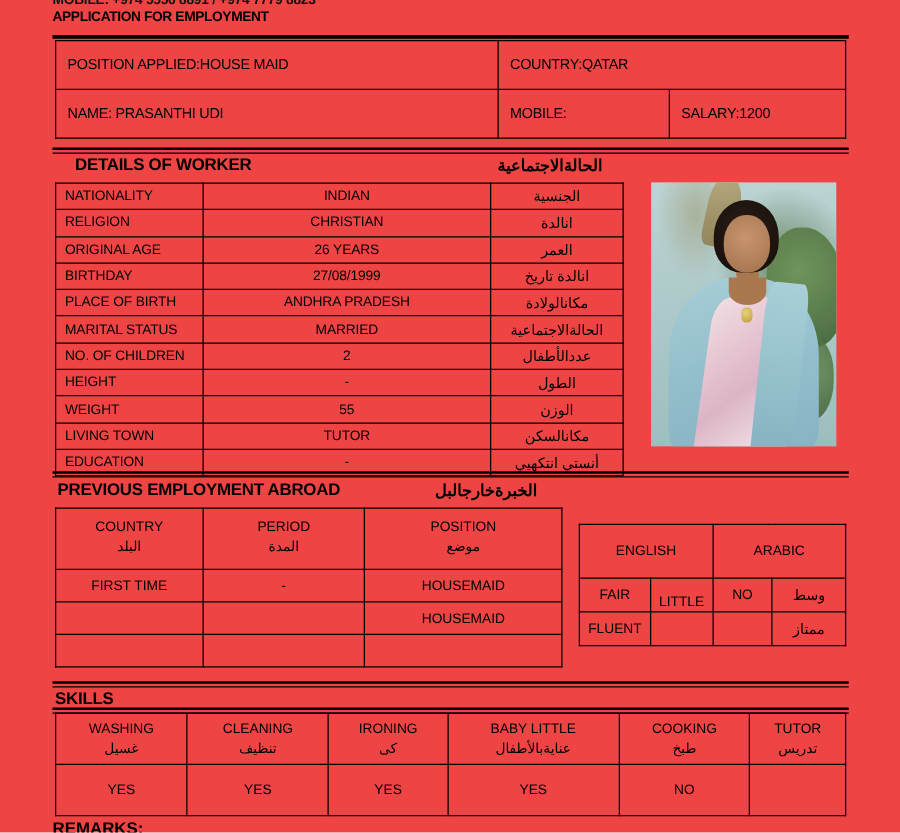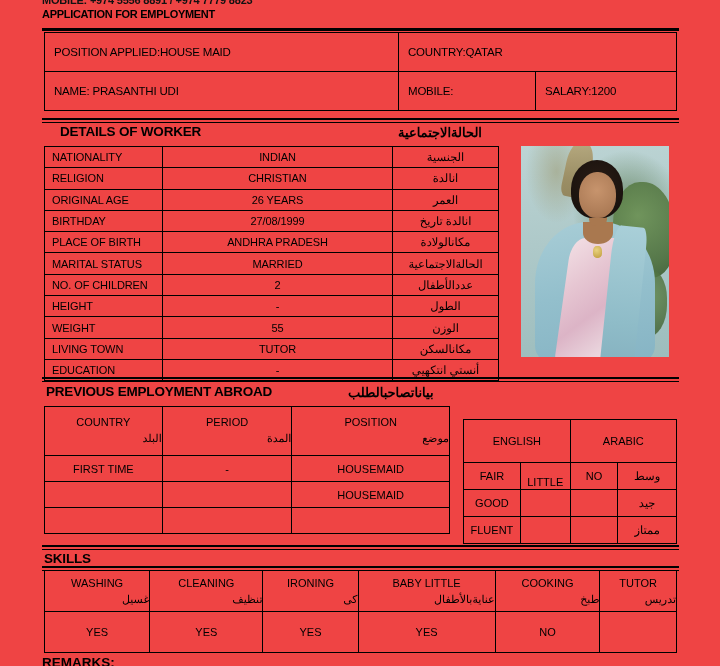--- a/index.html
+++ b/index.html
@@ -230,21 +230,20 @@
     line-height: 1.45;
   }
   #prev-table td.bd { height: 25px; }
   #prev-table col.c1 { width: 118px; }
   #prev-table col.c2 { width: 130px; }
   #prev-table col.c3 { width: 158px; }
   .ar-sub {
     display: block;
     direction: rtl;
     font-size: 11px;
-    text-align: right;
   }
 
   
   #lang-table {
     left: 463px;
     top: 419px;
     width: 214px;
   }
   #lang-table td {
     text-align: center;
@@ -384,21 +383,21 @@
     <div class="ph-neckline"></div>
     <div class="ph-neck"></div>
     <div class="ph-hair"></div>
     <div class="ph-face"></div>
     <div class="ph-pendant"></div>
   </div>
 
   <div class="rule-double" style="top:377px"></div>
 
   <div class="sec-head" style="left:46px; top:384px">PREVIOUS EMPLOYMENT ABROAD</div>
-  <div class="sec-head-ar" style="left:348px; top:385px">بياناتصاحبالطلب</div>
+  <div class="sec-head-ar" style="left:348px; top:385px">الخبرةخارجالبل</div>
 
   <table class="grid" id="prev-table">
     <colgroup>
         <col class="c1">
         <col class="c2">
         <col class="c3">
       </colgroup>
     <thead>
       <tr>
         <td class="hd">
@@ -448,26 +447,20 @@
     </tr>
     </tbody>
       <tbody id="lang-body">
         <tr>
           <td class="r">FAIR</td>
           <td class="r"><span class="m lo" style="display: inline-block;">LITTLE</span></td>
           <td class="r"><span>NO</span></td>
           <td class="r ar">وسط</td>
         </tr>
         <tr>
-          <td class="r">GOOD</td>
-          <td class="r"><span class="m"></span></td>
-          <td class="r"><span></span></td>
-          <td class="r ar">جيد</td>
-        </tr>
-        <tr>
           <td class="r">FLUENT</td>
           <td class="r"><span class="m"></span></td>
           <td class="r"><span></span></td>
           <td class="r ar">ممتاز</td>
         </tr>
       </tbody>
   </table>
 
   <div class="rule-double" style="top:545px"></div>
 

